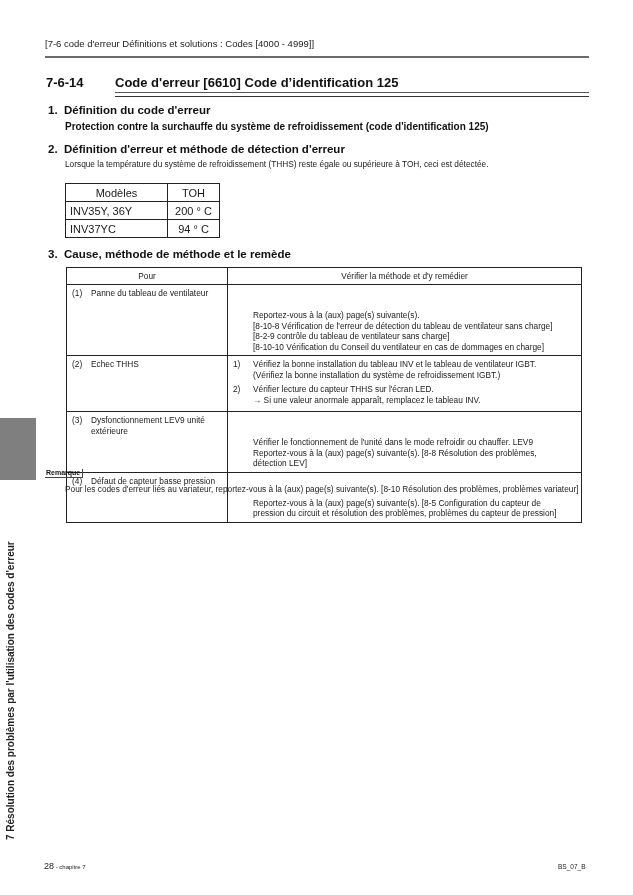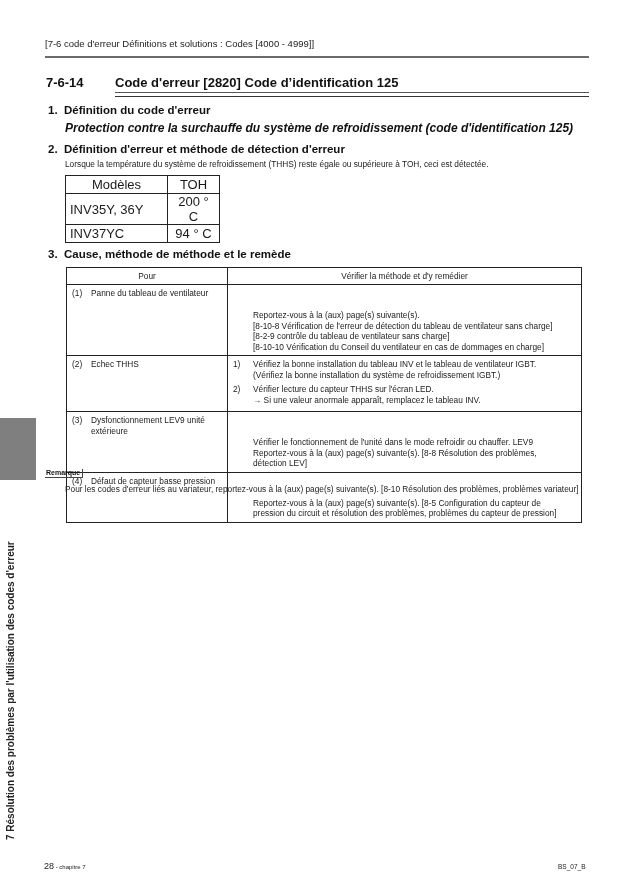--- a/index.html
+++ b/index.html
@@ -10,29 +10,29 @@
   .abs { position: absolute; }
   #breadcrumb { left: 45px; top: 38px; font-size: 9.5px; color: #222; white-space: nowrap; }
   #header-rule { left: 45px; top: 56px; width: 544px; height: 0; border-top: 2px solid #6b6b6b; }
   #sec-num { left: 46px; top: 75px; font-size: 13px; font-weight: bold; color: #111; }
   #sec-title { left: 115px; top: 75px; font-size: 13px; font-weight: bold; color: #111; white-space: nowrap; }
   #title-rule { left: 115px; top: 92px; width: 474px; height: 3px; border-top: 1px solid #555; border-bottom: 1px solid #333; }
 
   .h2 { font-size: 11.5px; font-weight: bold; color: #111; white-space: nowrap; }
   .h2 .n { display: inline-block; width: 16px; }
   .body-txt { font-size: 8.3px; color: #222; white-space: nowrap; }
-  .body-bold { font-size: 12px; font-weight: bold; color: #111; white-space: nowrap; font-style: italic; }
+  .body-bold { font-size: 10px; font-weight: bold; color: #111; white-space: nowrap; }
 
   #h1 { left: 48px; top: 104px; }
   #def-text { left: 65px; top: 121px; }
   #h2 { left: 48px; top: 143px; }
   #det-text { left: 65px; top: 159px; }
 
   table { border-collapse: collapse; }
-  #toh-table { left: 65px; top: 175px; font-size: 13px; }
+  #toh-table { left: 65px; top: 183px; font-size: 11px; }
   #toh-table td { border: 1px solid #222; height: 17px; padding: 0 4px; }
   #toh-table td.m { width: 93px; }
   #toh-table td.t { width: 43px; text-align: center; }
   #toh-table tr.head td.m { text-align: center; }
 
   #h3 { left: 48px; top: 248px; }
   #cause-table { left: 66px; top: 267px; width: 516px; font-size: 8.3px; }
   #cause-table td, #cause-table th { border: 1px solid #222; vertical-align: top; }
   #cause-table th { font-weight: normal; text-align: center; height: 16px; padding: 0; vertical-align: middle; }
   #cause-table td.c1 { width: 152px; padding: 3px 3px 3px 5px; }
@@ -55,21 +55,21 @@
   #footer-page .ch { font-size: 6px; }
   #footer-code { left: 558px; top: 863px; font-size: 6.5px; color: #222; }
 </style>
 </head>
 <body>
 
 <div id="breadcrumb" class="abs">[7-6 code d'erreur Définitions et solutions : Codes [4000 - 4999]]</div>
 <div id="header-rule" class="abs"></div>
 
 <div id="sec-num" class="abs">7-6-14</div>
-<div id="sec-title" class="abs">Code d'erreur [2820] Code d’identification 125</div>
+<div id="sec-title" class="abs">Code d'erreur [6610] Code d’identification 125</div>
 <div id="title-rule" class="abs"></div>
 
 <div id="h1" class="abs h2">
   <span class="n">1.</span><span>Définition du code d'erreur</span>
 </div>
 <div id="def-text" class="abs body-bold">Protection contre la surchauffe du système de refroidissement (code d'identification 125)</div>
 
 <div id="h2" class="abs h2">
   <span class="n">2.</span><span>Définition d'erreur et méthode de détection d'erreur</span>
 </div>

